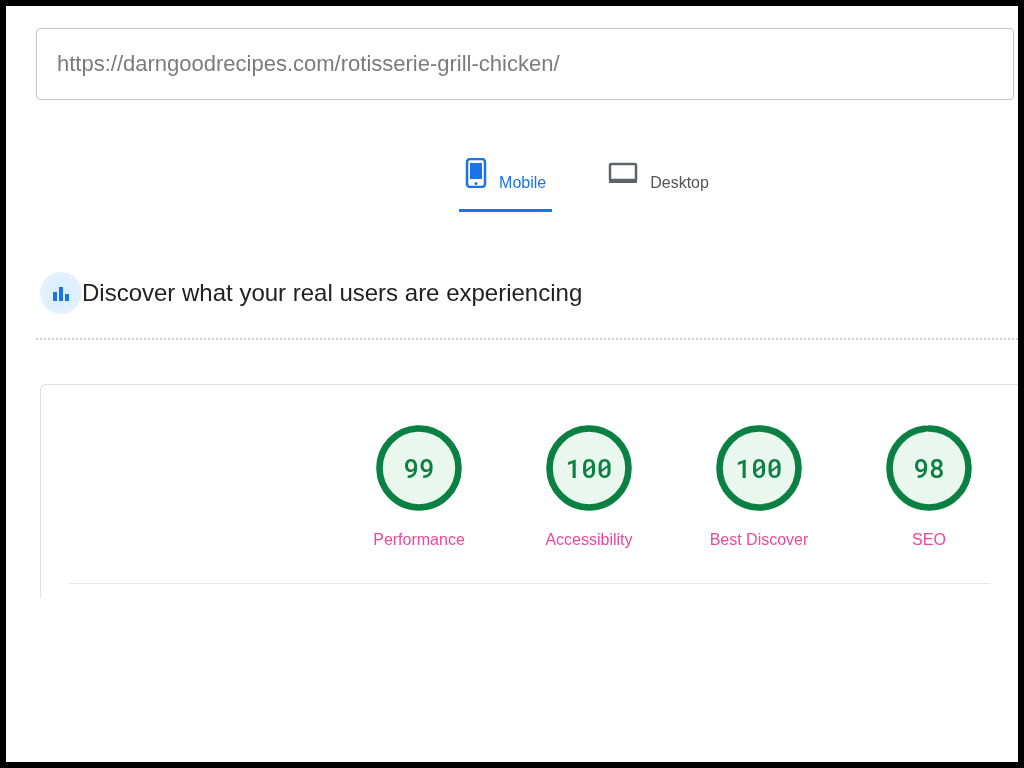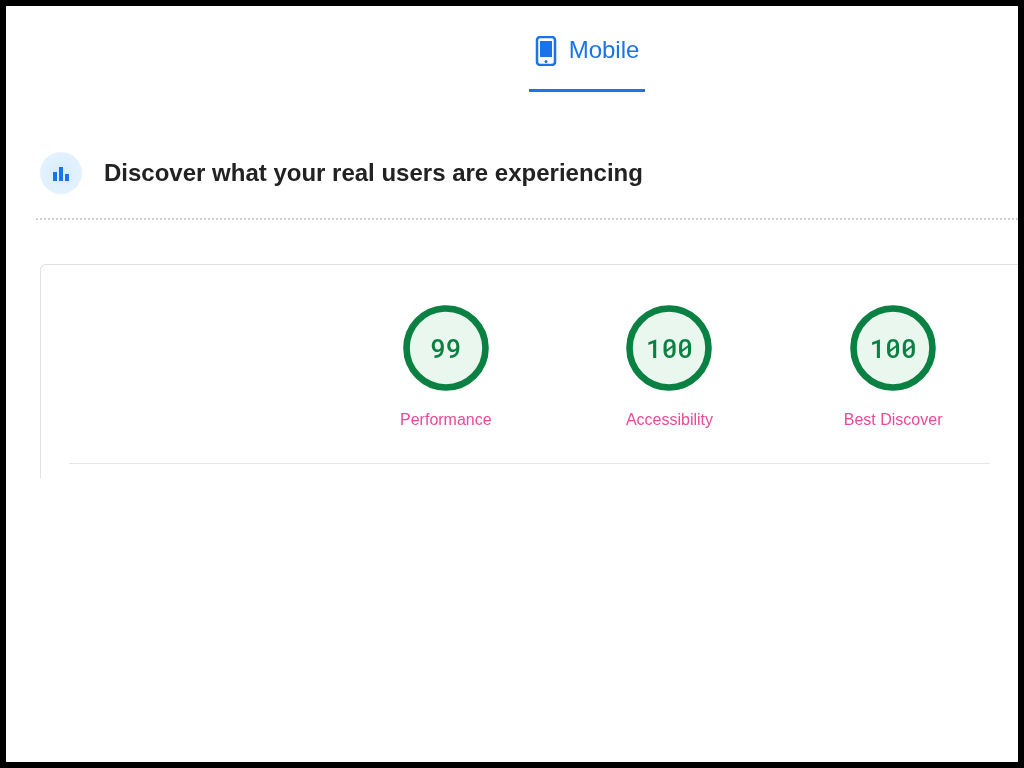--- a/index.html
+++ b/index.html
@@ -34,23 +34,23 @@
   }
   .tabs {
     display: flex;
     justify-content: center;
     gap: 50px;
     margin-bottom: 60px;
     padding-left: 120px;
   }
   .tab {
     display: flex;
-    align-items: flex-start;
+    align-items: flex-end;
     gap: 12px;
-    font-size: 24px;
+    font-size: 16px;
     padding: 8px 6px 14px 6px;
     cursor: pointer;
     color: #555;
     position: relative;
   }
   .tab.active {
     color: #1a73e8;
   }
   .tab.active::after {
     content: "";
@@ -58,24 +58,22 @@
     left: 0; right: 0; bottom: -6px;
     height: 3px;
     background: #1a73e8;
   }
   .icon-phone, .icon-desktop {
     display: inline-block;
   }
   .section {
     display: flex;
     align-items: center;
-    gap: 22px;
     padding: 6px 4px;
     margin-bottom: 18px;
-    font-weight: bold;
   }
   .section-icon {
     width: 42px; height: 42px;
     border-radius: 50%;
     display: flex;
     align-items: center;
     justify-content: center;
     flex-shrink: 0;
   }
   .section-icon-light { background: radial-gradient(circle,#d6ecff 0%,#eaf4ff 100%); }
@@ -154,32 +152,44 @@
     border: none;
     border-top: 1px solid #e6e6e6;
     margin-top: 34px;
   }
 </style>
 </head>
 <body>
 
 <div class="frame">
 
+  <div class="url-bar">
+    <input type="text" value="https://darngoodrecipes.com/rotisserie-grill-chicken/" style="">
+  </div>
 
   <div class="tabs">
     <div class="tab active">
       <span class="icon-phone">
         <svg width="22" height="30" viewBox="0 0 22 30">
           <rect x="2" y="1" width="18" height="28" rx="3" ry="3" fill="none" stroke="#1a73e8" stroke-width="2.5"></rect>
           <rect x="5" y="5" width="12" height="16" fill="#1a73e8"></rect>
           <circle cx="11" cy="25.5" r="1.5" fill="#1a73e8"></circle>
         </svg>
       </span>
       <span>Mobile</span>
     </div>
+    <div class="tab">
+      <span class="icon-desktop">
+        <svg width="30" height="26" viewBox="0 0 30 26">
+          <rect x="2" y="2" width="26" height="16" rx="1" fill="none" stroke="#5f6368" stroke-width="2.5"></rect>
+          <rect x="1" y="18" width="28" height="3" fill="#5f6368"></rect>
+        </svg>
+      </span>
+      <span>Desktop</span>
+    </div>
   </div>
 
   <div class="section">
     <div class="section-icon section-icon-light">
       <svg width="22" height="22" viewBox="0 0 22 22">
         <rect x="3" y="10" width="4" height="9" fill="#1a73e8"></rect>
         <rect x="9" y="5" width="4" height="14" fill="#1a73e8"></rect>
         <rect x="15" y="12" width="4" height="7" fill="#1a73e8"></rect>
       </svg>
     </div>
@@ -221,18 +231,29 @@
           <div class="gauge-bg"></div>
           <svg viewBox="0 0 100 100">
             <circle class="track" cx="50" cy="50" r="42"></circle>
             <circle class="prog" cx="50" cy="50" r="42" stroke-dasharray="263.89378290154264,263.89378290154264"></circle>
           </svg>
           <div class="gauge-text">100</div>
         </div>
         <div class="gauge-label">Best Discover</div>
       </div>
 
+      <div class="gauge-col">
+        <div class="gauge">
+          <div class="gauge-bg"></div>
+          <svg viewBox="0 0 100 100">
+            <circle class="track" cx="50" cy="50" r="42"></circle>
+            <circle class="prog" cx="50" cy="50" r="42" stroke-dasharray="258.6159072435118,263.89378290154264"></circle>
+          </svg>
+          <div class="gauge-text">98</div>
+        </div>
+        <div class="gauge-label">SEO</div>
+      </div>
 
     </div>
     <hr class="thin-sep">
   </div>
 
 </div>
 
 </body></html>

